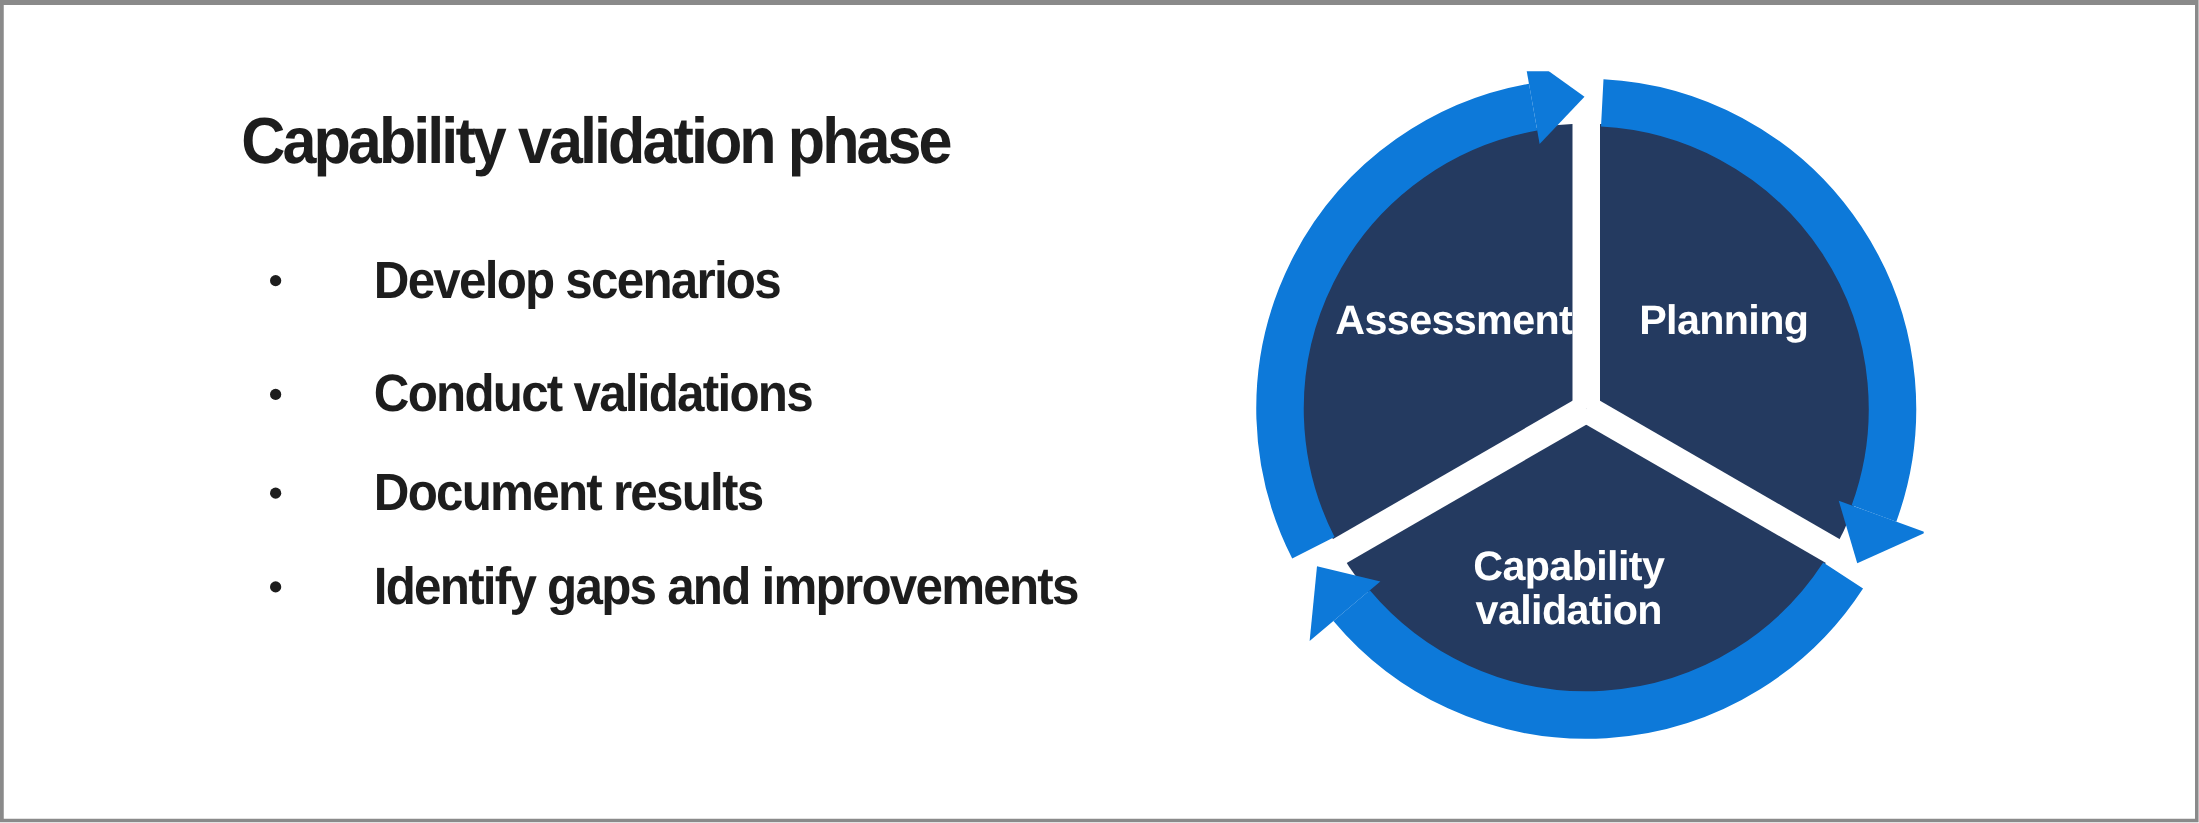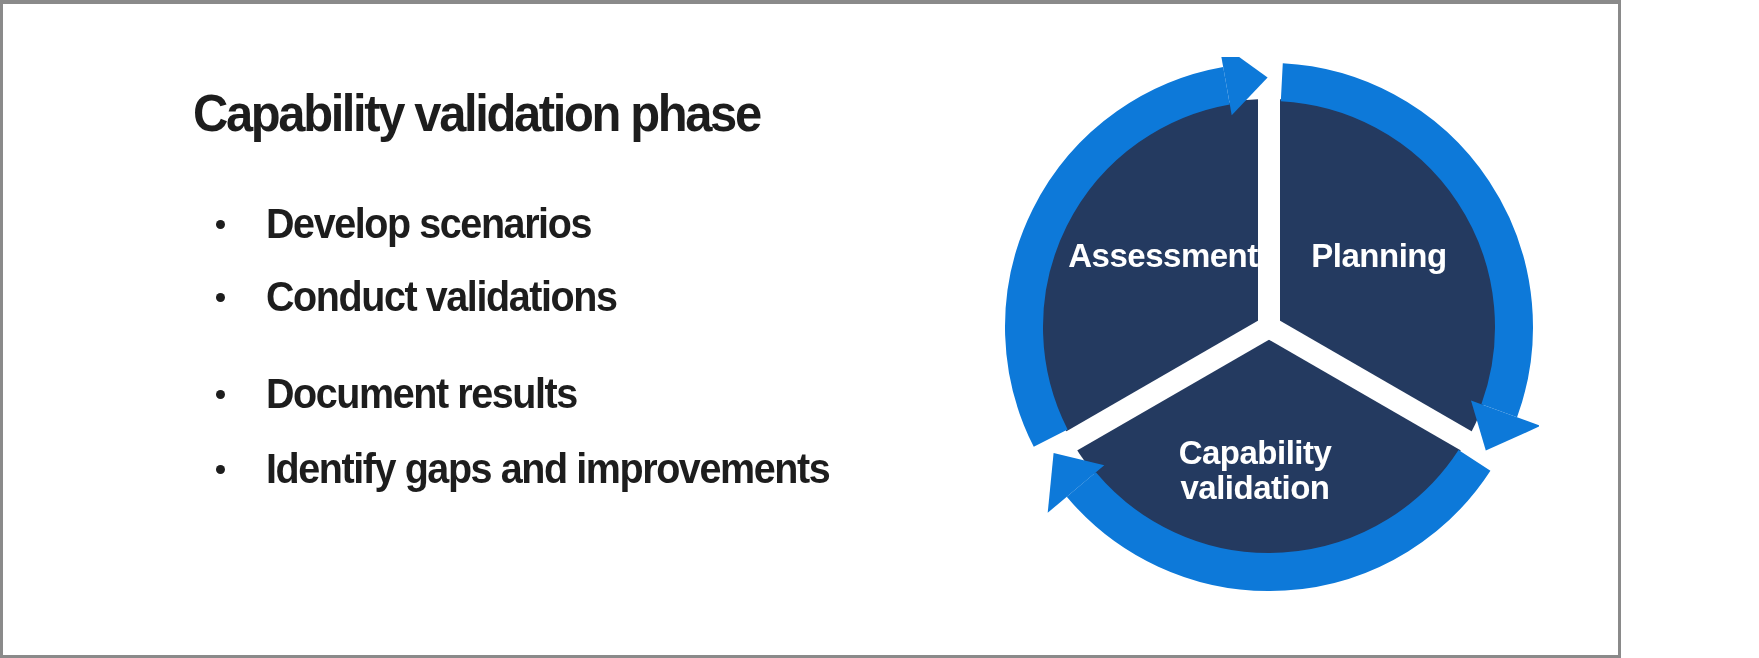--- a/index.html
+++ b/index.html
@@ -1,18 +1,18 @@
 <!DOCTYPE html>
 <html><head>
 <meta charset="utf-8">
 <style>
   html, body { margin: 0; padding: 0; background: #ffffff; }
   .canvas {
     position: relative;
-    width: 1621px;
+    width: 1759px;
     height: 658px;
     box-sizing: border-box;
     background: #ffffff;
     border: 3px solid #8a8a8a;
     border-top-width: 4px;
     overflow: hidden;
     font-family: "Liberation Sans", "DejaVu Sans", sans-serif;
     color: #1d1d1d;
   }
   .title {
@@ -29,20 +29,21 @@
     transform-origin: left top;
     white-space: nowrap;
   }
   .bullet-item {
     position: absolute;
     left: 213px;
     height: 50px;
     display: flex;
     align-items: center;
     white-space: nowrap;
+    gap: 33px;
   }
   .bullet-item .dot {
     width: 9px;
     height: 9px;
     border-radius: 50%;
     background: #1d1d1d;
     margin-right: 41px;
     flex: 0 0 auto;
   }
   .bullet-item .bullet-text {
@@ -74,21 +75,21 @@
 
 <div class="canvas">
 
   <h1 class="title">Capability validation phase</h1>
 
   <div class="bullet-list">
     <div class="bullet-item" style="top:195px">
       <span class="dot"></span>
       <span class="bullet-text">Develop scenarios</span>
     </div>
-    <div class="bullet-item" style="top:268px">
+    <div class="bullet-item" style="top:286px">
       <span class="dot"></span>
       <span class="bullet-text">Conduct validations</span>
     </div>
     <div class="bullet-item" style="top:365px">
       <span class="dot"></span>
       <span class="bullet-text">Document results</span>
     </div>
     <div class="bullet-item" style="top:440px">
       <span class="dot"></span>
       <span class="bullet-text">Identify gaps and improvements</span>

